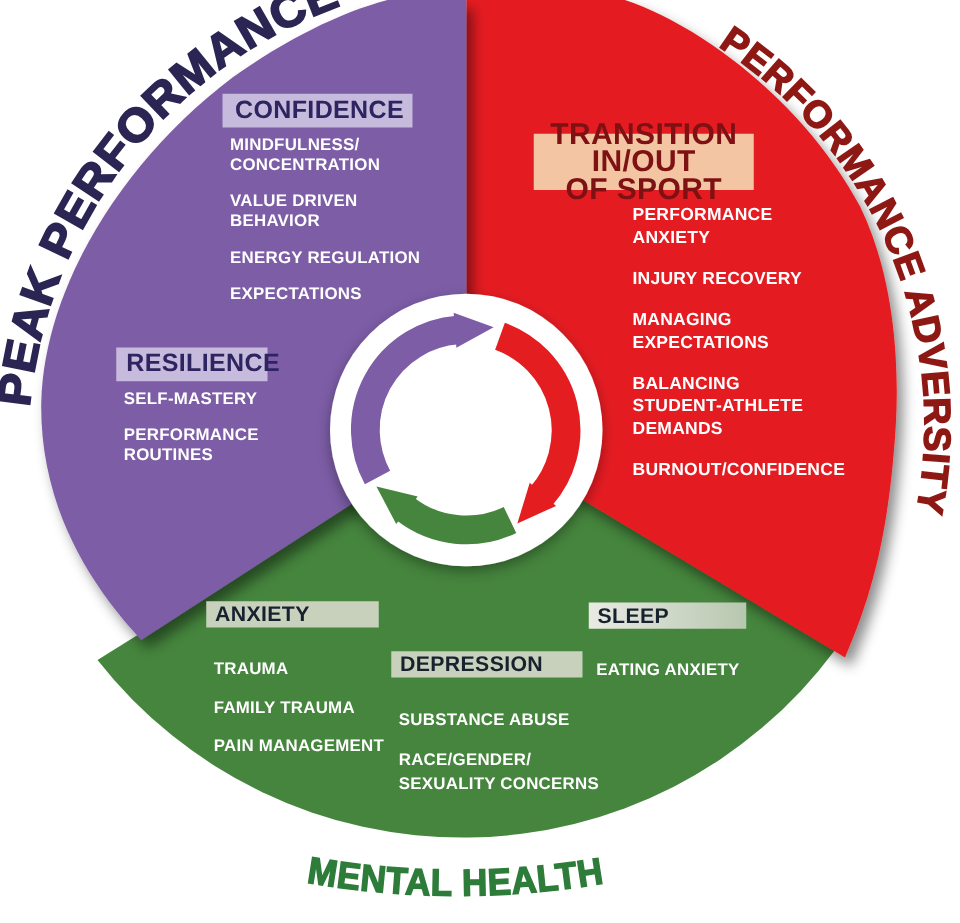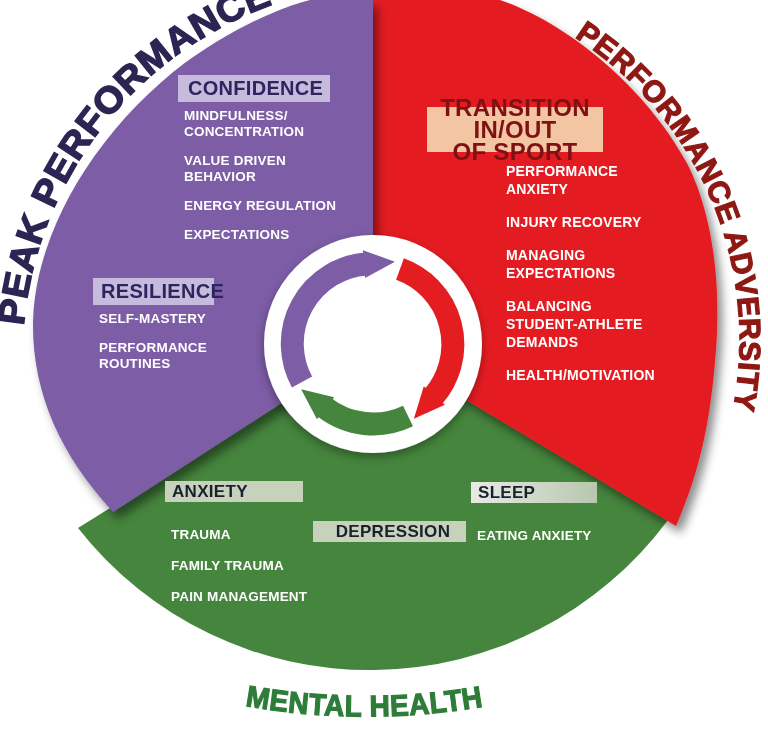--- a/index.html
+++ b/index.html
@@ -100,38 +100,42 @@
 
   <div class="sec redsec" style="left:427px;top:107px;width:230px;">
     <div class="bar peach" style="width:176px;">
       <span>TRANSITION IN/OUT<br>OF SPORT</span>
     </div>
     <div class="items">
       <div class="item">PERFORMANCE<br>ANXIETY</div>
       <div class="item">INJURY RECOVERY</div>
       <div class="item">MANAGING<br>EXPECTATIONS</div>
       <div class="item">BALANCING<br>STUDENT-ATHLETE<br>DEMANDS</div>
-      <div class="item">HEALTH/MOTIVATION</div>
+      <div class="item">BURNOUT/CONFIDENCE</div>
     </div>
   </div>
 
   <div class="sec greensec" style="left:165px;top:481px;width:160px;">
     <div class="bar sage" style="width:131px;">
       <span>ANXIETY</span>
     </div>
     <div class="items">
       <div class="item">TRAUMA</div>
       <div class="item">FAMILY TRAUMA</div>
       <div class="item">PAIN MANAGEMENT</div>
     </div>
   </div>
 
   <div class="sec greensec dep" style="left:313px;top:521px;width:170px;">
-    <div class="bar sage" style="width:146px;justify-content:center;">
+    <div class="bar sage" style="width:146px;">
       <span>DEPRESSION</span>
+    </div>
+    <div class="items">
+      <div class="item">SUBSTANCE ABUSE</div>
+      <div class="item">RACE/GENDER/<br>SEXUALITY CONCERNS</div>
     </div>
   </div>
 
   <div class="sec greensec" style="left:471px;top:482px;width:150px;">
     <div class="bar sage sleepgrad" style="width:119px;align-items:flex-end;">
       <span>SLEEP</span>
     </div>
     <div class="items">
       <div class="item">EATING ANXIETY</div>
     </div>

